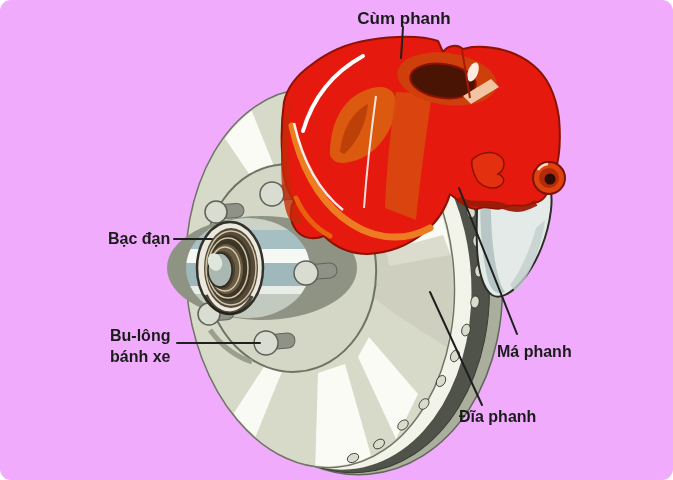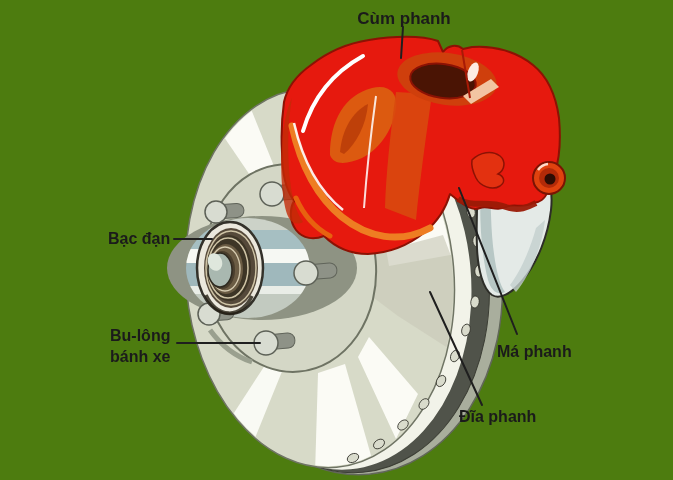--- a/index.html
+++ b/index.html
@@ -1,17 +1,17 @@
 <!DOCTYPE html>
 <html><head>
 <meta charset="utf-8">
 <style>
   html,body{margin:0;padding:0;background:#fff;}
-  .stage{position:relative;width:673px;height:480px;background:#4d7c0f;overflow:hidden;
-         font-family:"Liberation Sans", sans-serif;}
+  .stage{position:relative;width:673px;height:480px;background:#f0abfc;overflow:hidden;
+         font-family:"Liberation Sans", sans-serif;border-radius:11px;}
   svg{position:absolute;left:0;top:0;}
   text{font-family:"Liberation Sans","DejaVu Sans",sans-serif;font-weight:bold;fill:#1b1b1b;}
   .lbl{font-size:16px;}
   .lbl-top{font-size:17px;}
   .leader{stroke:#1f1f1f;stroke-width:2;stroke-linecap:round;fill:none;}
 </style>
 </head>
 <body>
 
 <div class="stage">

